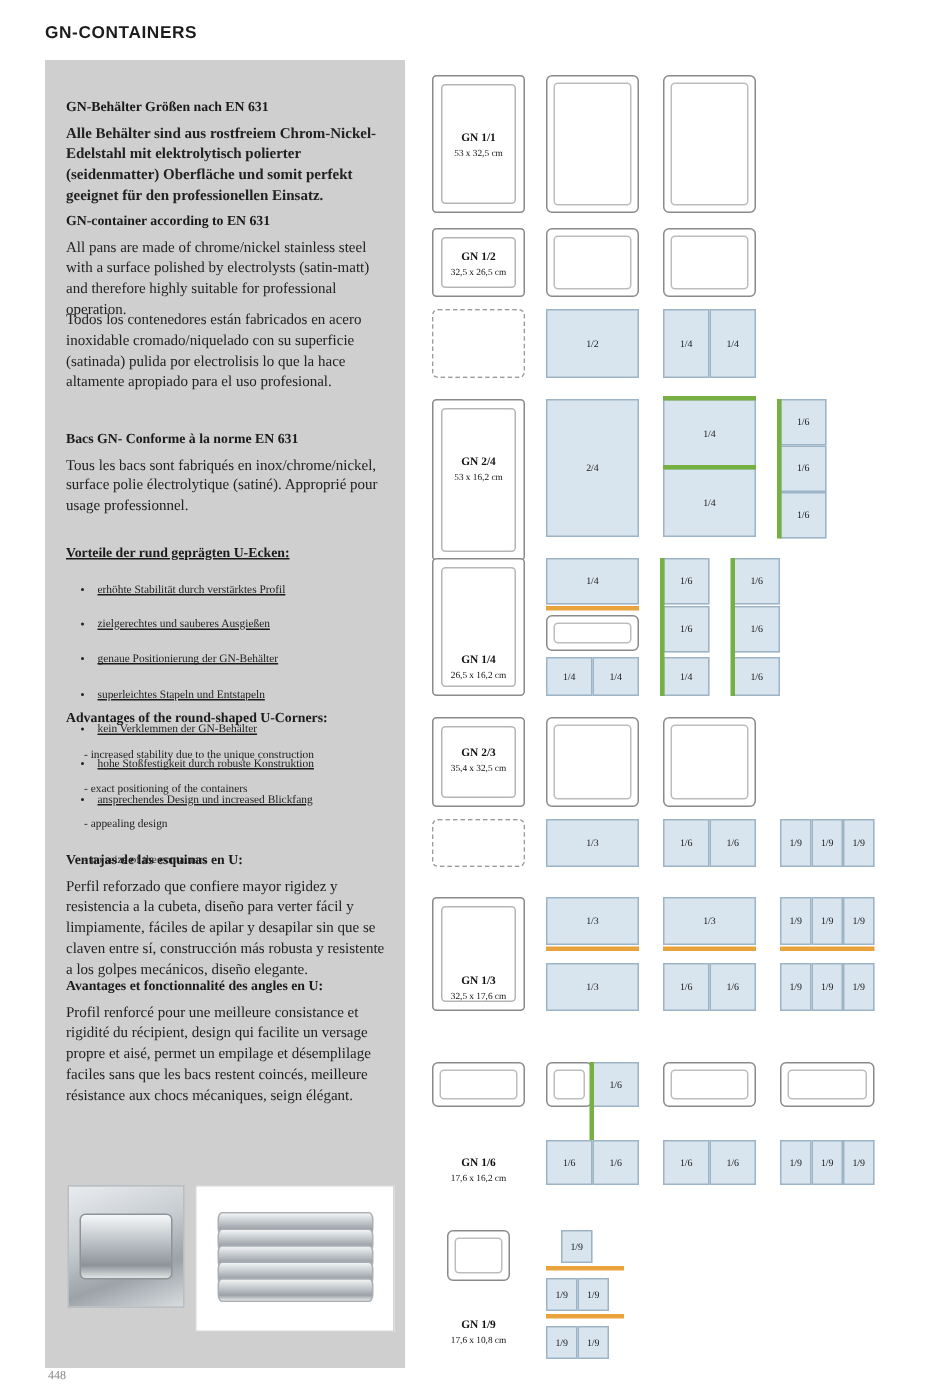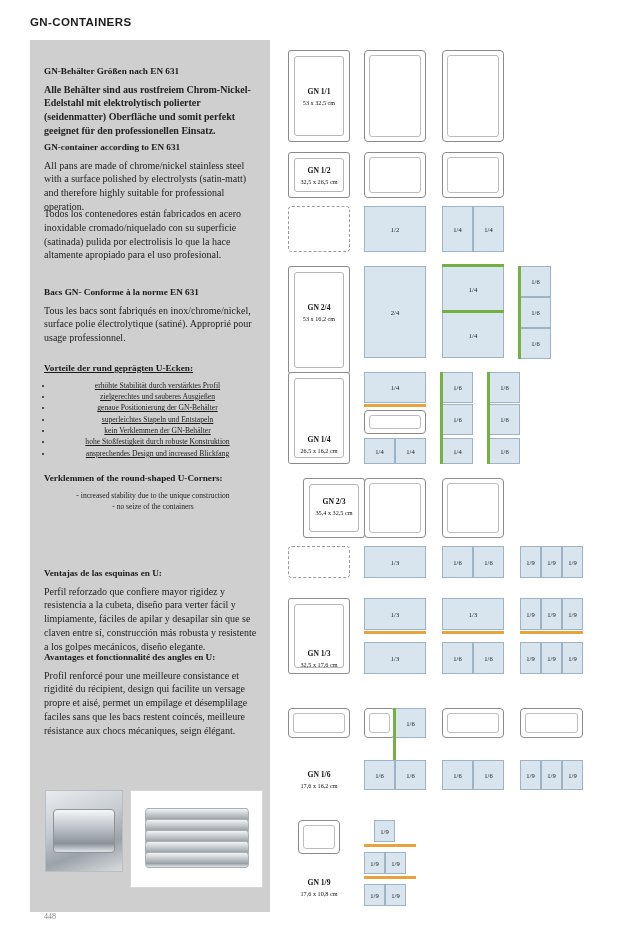--- a/index.html
+++ b/index.html
@@ -46,21 +46,21 @@
     color: #222;
     margin: 0;
   }
   .tb-body.bold { font-weight: bold; }
   ul.tb-list {
     margin: 0; padding: 0 0 0 9px;
     font-size: 7.6px;
     line-height: 1.5;
     color: #222;
   }
-  ul.tb-list li { margin: 0; padding: 0; text-align: center; }
+  ul.tb-list li { margin: 12px; padding: 0; }
   ul.tb-list.dash { list-style: none; padding-left: 0; font-family: Liberation Serif, serif; }
   ul.tb-list.dash li:before { content: "- "; }
 
   
   .photo-a {
     position: absolute;
     left: 45px; top: 790px;
     width: 78px; height: 82px;
     background: linear-gradient(160deg,#e9ecef 0%,#c7ccd1 40%,#9ba2a8 70%,#d8dcdf 100%);
     border: 1px solid #b9bec2;
@@ -87,21 +87,21 @@
   .photo-a-inner {
     position: absolute; left: 50%; top: 50%;
     transform: translate(-50%,-50%);
     width: 62px; height: 44px;
     border-radius: 4px;
     background: linear-gradient(180deg,#f5f7f8 0%,#b9bfc4 45%,#8d9499 80%,#dfe3e5 100%);
     border: 1px solid #8d9499;
   }
   .page-number {
     position: absolute;
-    left: 44px; top: 912px;
+    left: 32px; top: 912px;
     font-size: 8px;
     color: #888;
   }
 
   
   .rows { position: absolute; left: 284px; top: 40px; width: 320px; }
   .row { position: relative; }
 
   .gn-label-box {
     position: absolute;
@@ -184,23 +184,25 @@
     <li>zielgerechtes und sauberes Ausgießen</li>
     <li>genaue Positionierung der GN-Behälter</li>
     <li>superleichtes Stapeln und Entstapeln</li>
     <li>kein Verklemmen der GN-Behälter</li>
     <li>hohe Stoßfestigkeit durch robuste Konstruktion</li>
     <li>ansprechendes Design und increased Blickfang</li>
   </ul>
 </div>
 
 <div class="text-block" style="top:473px;">
-  <p class="tb-head">Verklemmen of the round-shaped U-Corners:</p>
+  <p class="tb-head">Advantages of the round-shaped U-Corners:</p>
   <ul class="tb-list dash">
     <li>increased stability due to the unique construction</li>
+    <li>exact positioning of the containers</li>
+    <li>appealing design</li>
     <li>no seize of the containers</li>
   </ul>
 </div>
 
 <div class="text-block" style="top:568px;">
   <p class="tb-head">Ventajas de las esquinas en U:</p>
   <p class="tb-body">Perfil reforzado que confiere mayor rigidez y resistencia a la cubeta, diseño para verter fácil y limpiamente, fáciles de apilar y desapilar sin que se claven entre sí, construcción más robusta y resistente a los golpes mecánicos, diseño elegante.</p>
 </div>
 
 <div class="text-block" style="top:652px;">
@@ -295,21 +297,21 @@
     <div class="cell" style="left:158px; top:398px; width:31px; height:26px;">1/4</div>
     <div class="bar-green" style="left:156px; top:332px; width:3px; height:92px;"></div>
 
     <div class="cell" style="left:205px; top:332px; width:31px; height:31px;">1/6</div>
     <div class="cell" style="left:205px; top:364px; width:31px; height:31px;">1/6</div>
     <div class="cell" style="left:205px; top:398px; width:31px; height:26px;">1/6</div>
     <div class="bar-green" style="left:203px; top:332px; width:3px; height:92px;"></div>
   </div>
 
   <div class="row">
-    <div class="gn-label-box" style="left:4px; top:438px; width:62px; height:60px;margin-left:15px;">
+    <div class="gn-label-box" style="left:4px; top:438px; width:62px; height:60px;">
       <div class="inner"></div>
       <div class="gn-label-txt gn-name" style="top:18px;">GN 2/3</div>
       <div class="gn-label-txt gn-dim" style="top:29px;">35,4 x 32,5 cm</div>
     </div>
     <div class="outline" style="left:80px; top:438px; width:62px; height:60px;">
         <div class="inner2"></div>
       </div>
     <div class="outline" style="left:158px; top:438px; width:62px; height:60px;">
         <div class="inner2"></div>
       </div>

